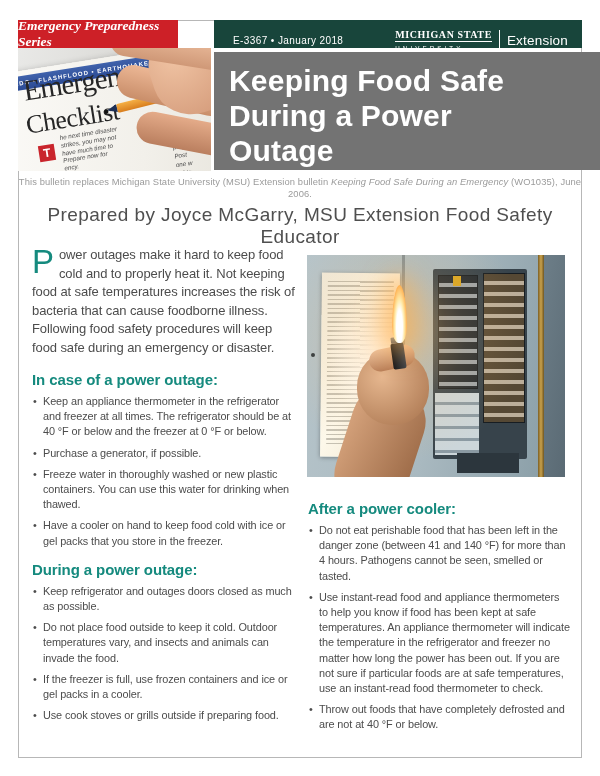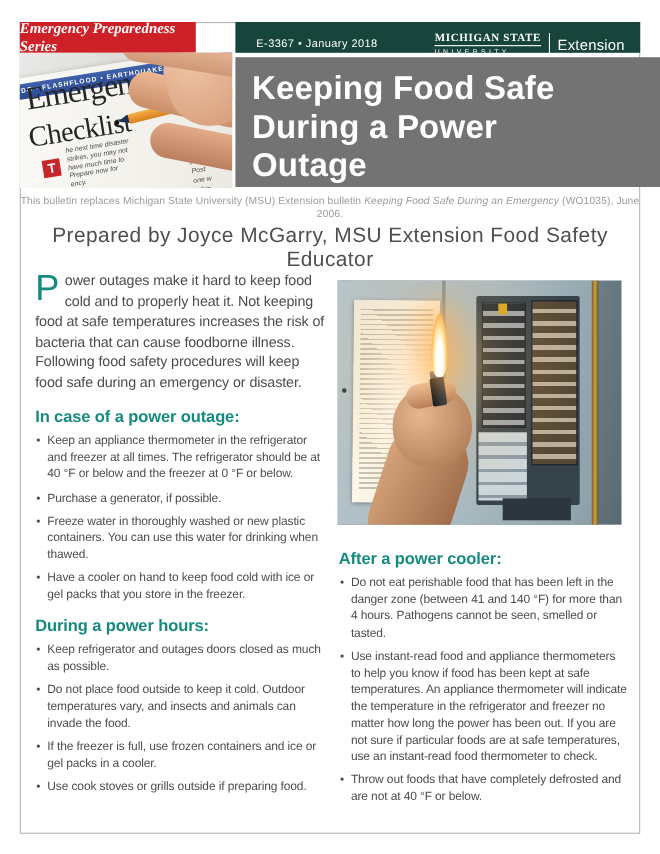--- a/index.html
+++ b/index.html
@@ -198,21 +198,21 @@
     <p class="intro"><span class="dropcap">P</span><span>ower outages make it hard to keep food cold and to properly heat it. Not keeping food at safe temperatures increases the risk of bacteria that can cause foodborne illness. Following food safety procedures will keep food safe during an emergency or disaster.</span></p>
 
     <h2 class="sec-h">In case of a power outage:</h2>
     <ul class="blist">
       <li>Keep an appliance thermometer in the refrigerator and freezer at all times. The refrigerator should be at 40 °F or below and the freezer at 0 °F or below.</li>
       <li>Purchase a generator, if possible.</li>
       <li>Freeze water in thoroughly washed or new plastic containers. You can use this water for drinking when thawed.</li>
       <li>Have a cooler on hand to keep food cold with ice or gel packs that you store in the freezer.</li>
     </ul>
 
-    <h2 class="sec-h gap">During a power hours:</h2>
+    <h2 class="sec-h gap">During a power outage:</h2>
     <ul class="blist">
       <li>Keep refrigerator and outages doors closed as much as possible.</li>
       <li>Do not place food outside to keep it cold. Outdoor temperatures vary, and insects and animals can invade the food.</li>
       <li>If the freezer is full, use frozen containers and ice or gel packs in a cooler.</li>
       <li>Use cook stoves or grills outside if preparing food.</li>
     </ul>
   </div>
 
   <div class="photo-panel">
     <div class="fp-door"></div>

